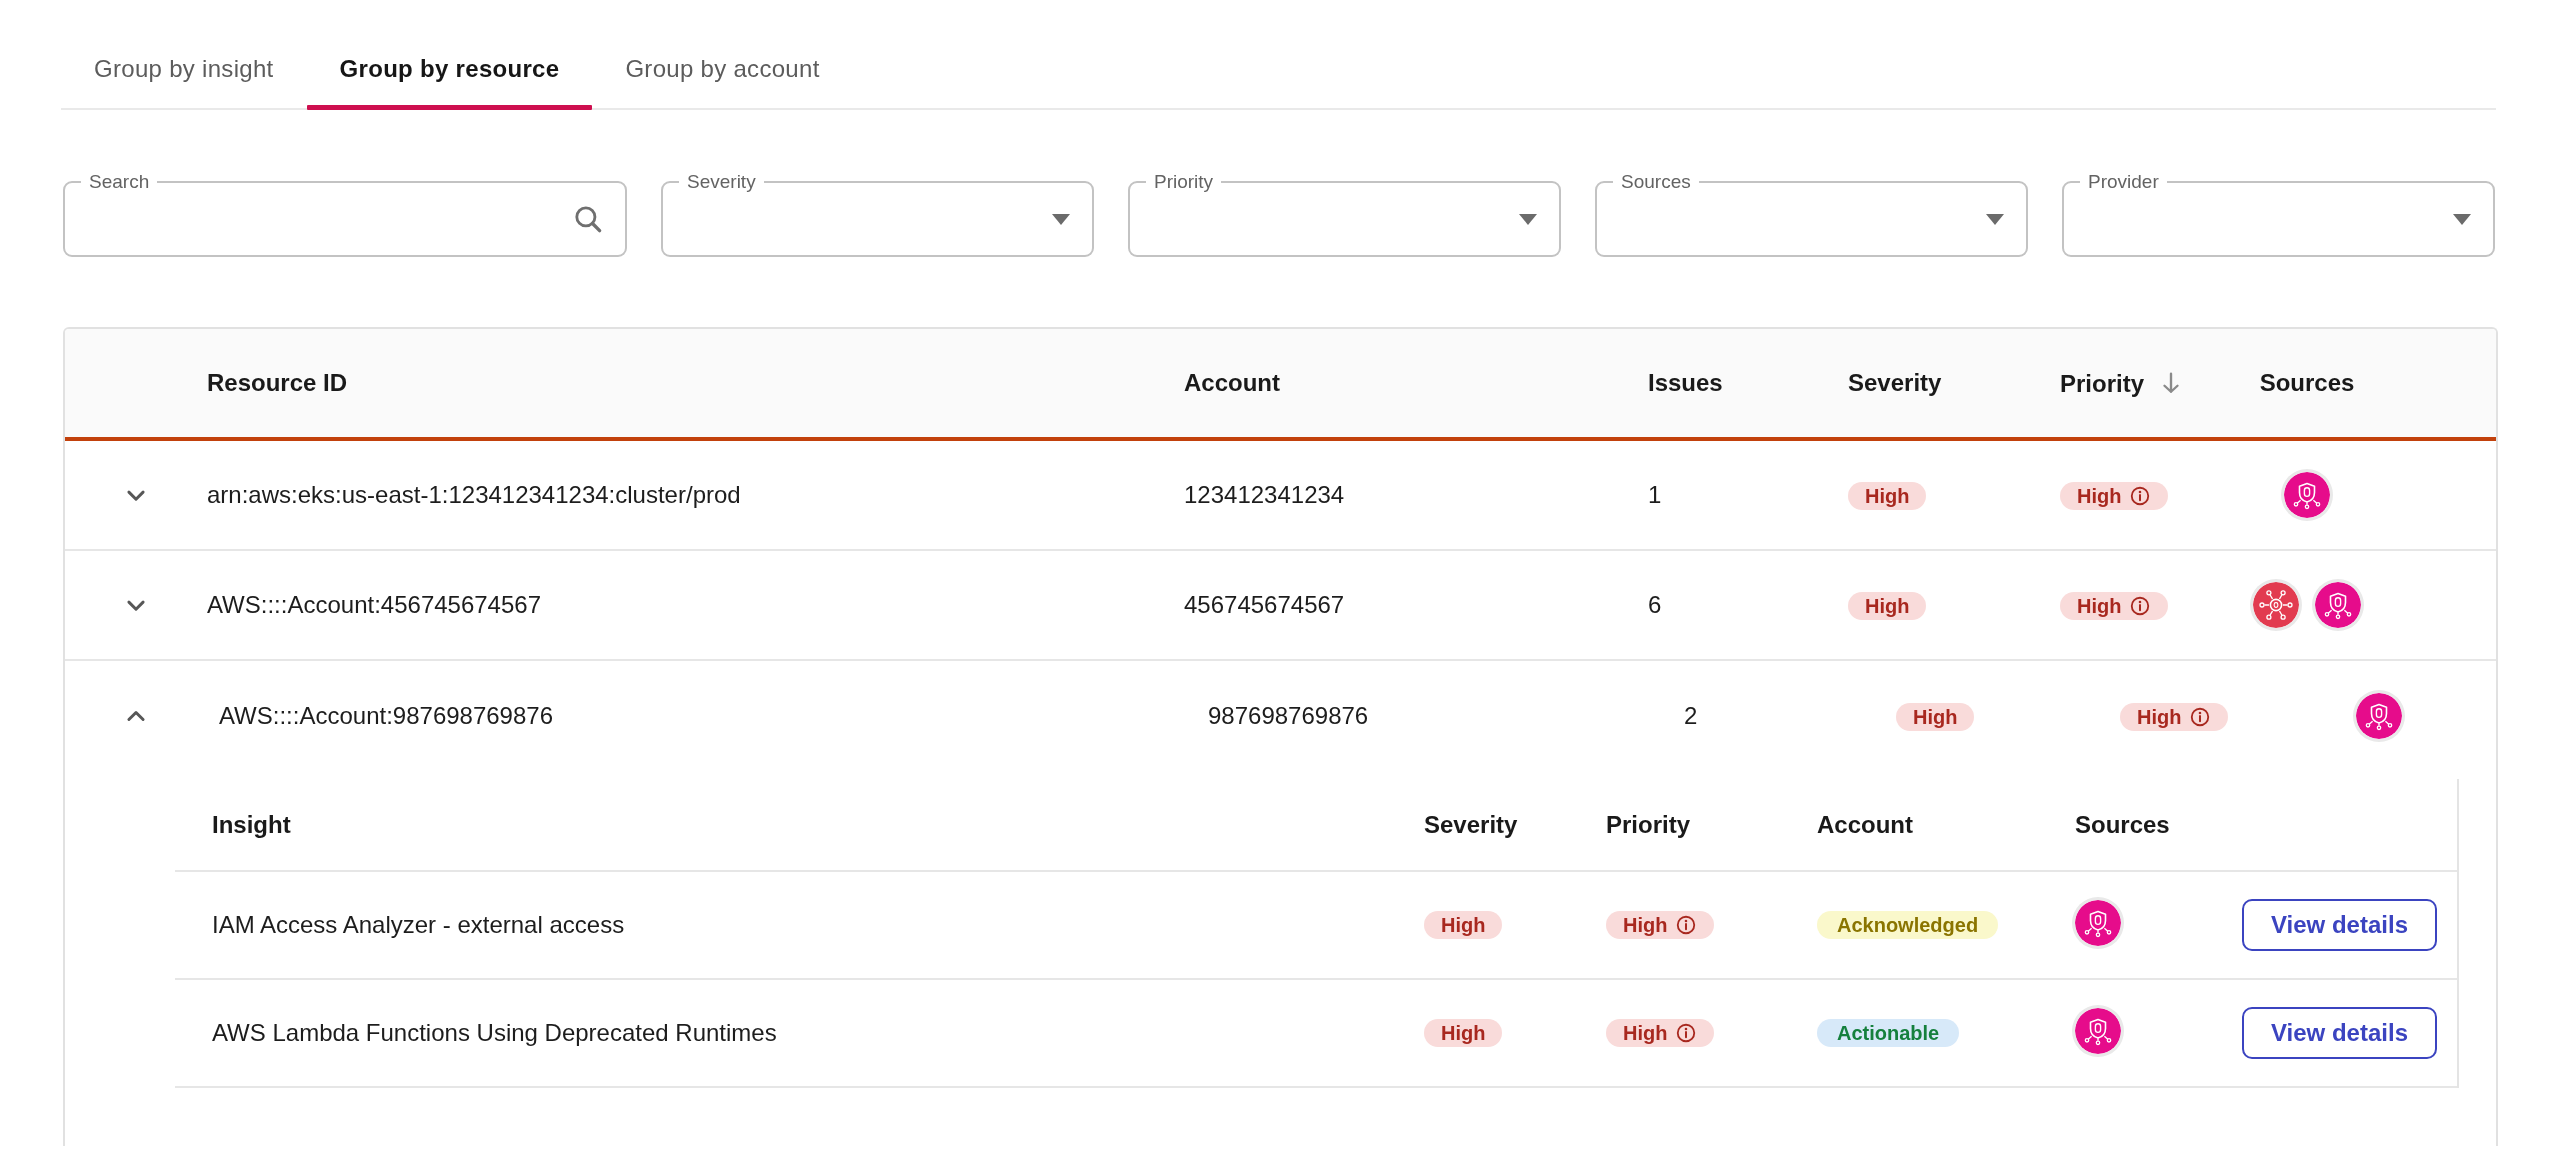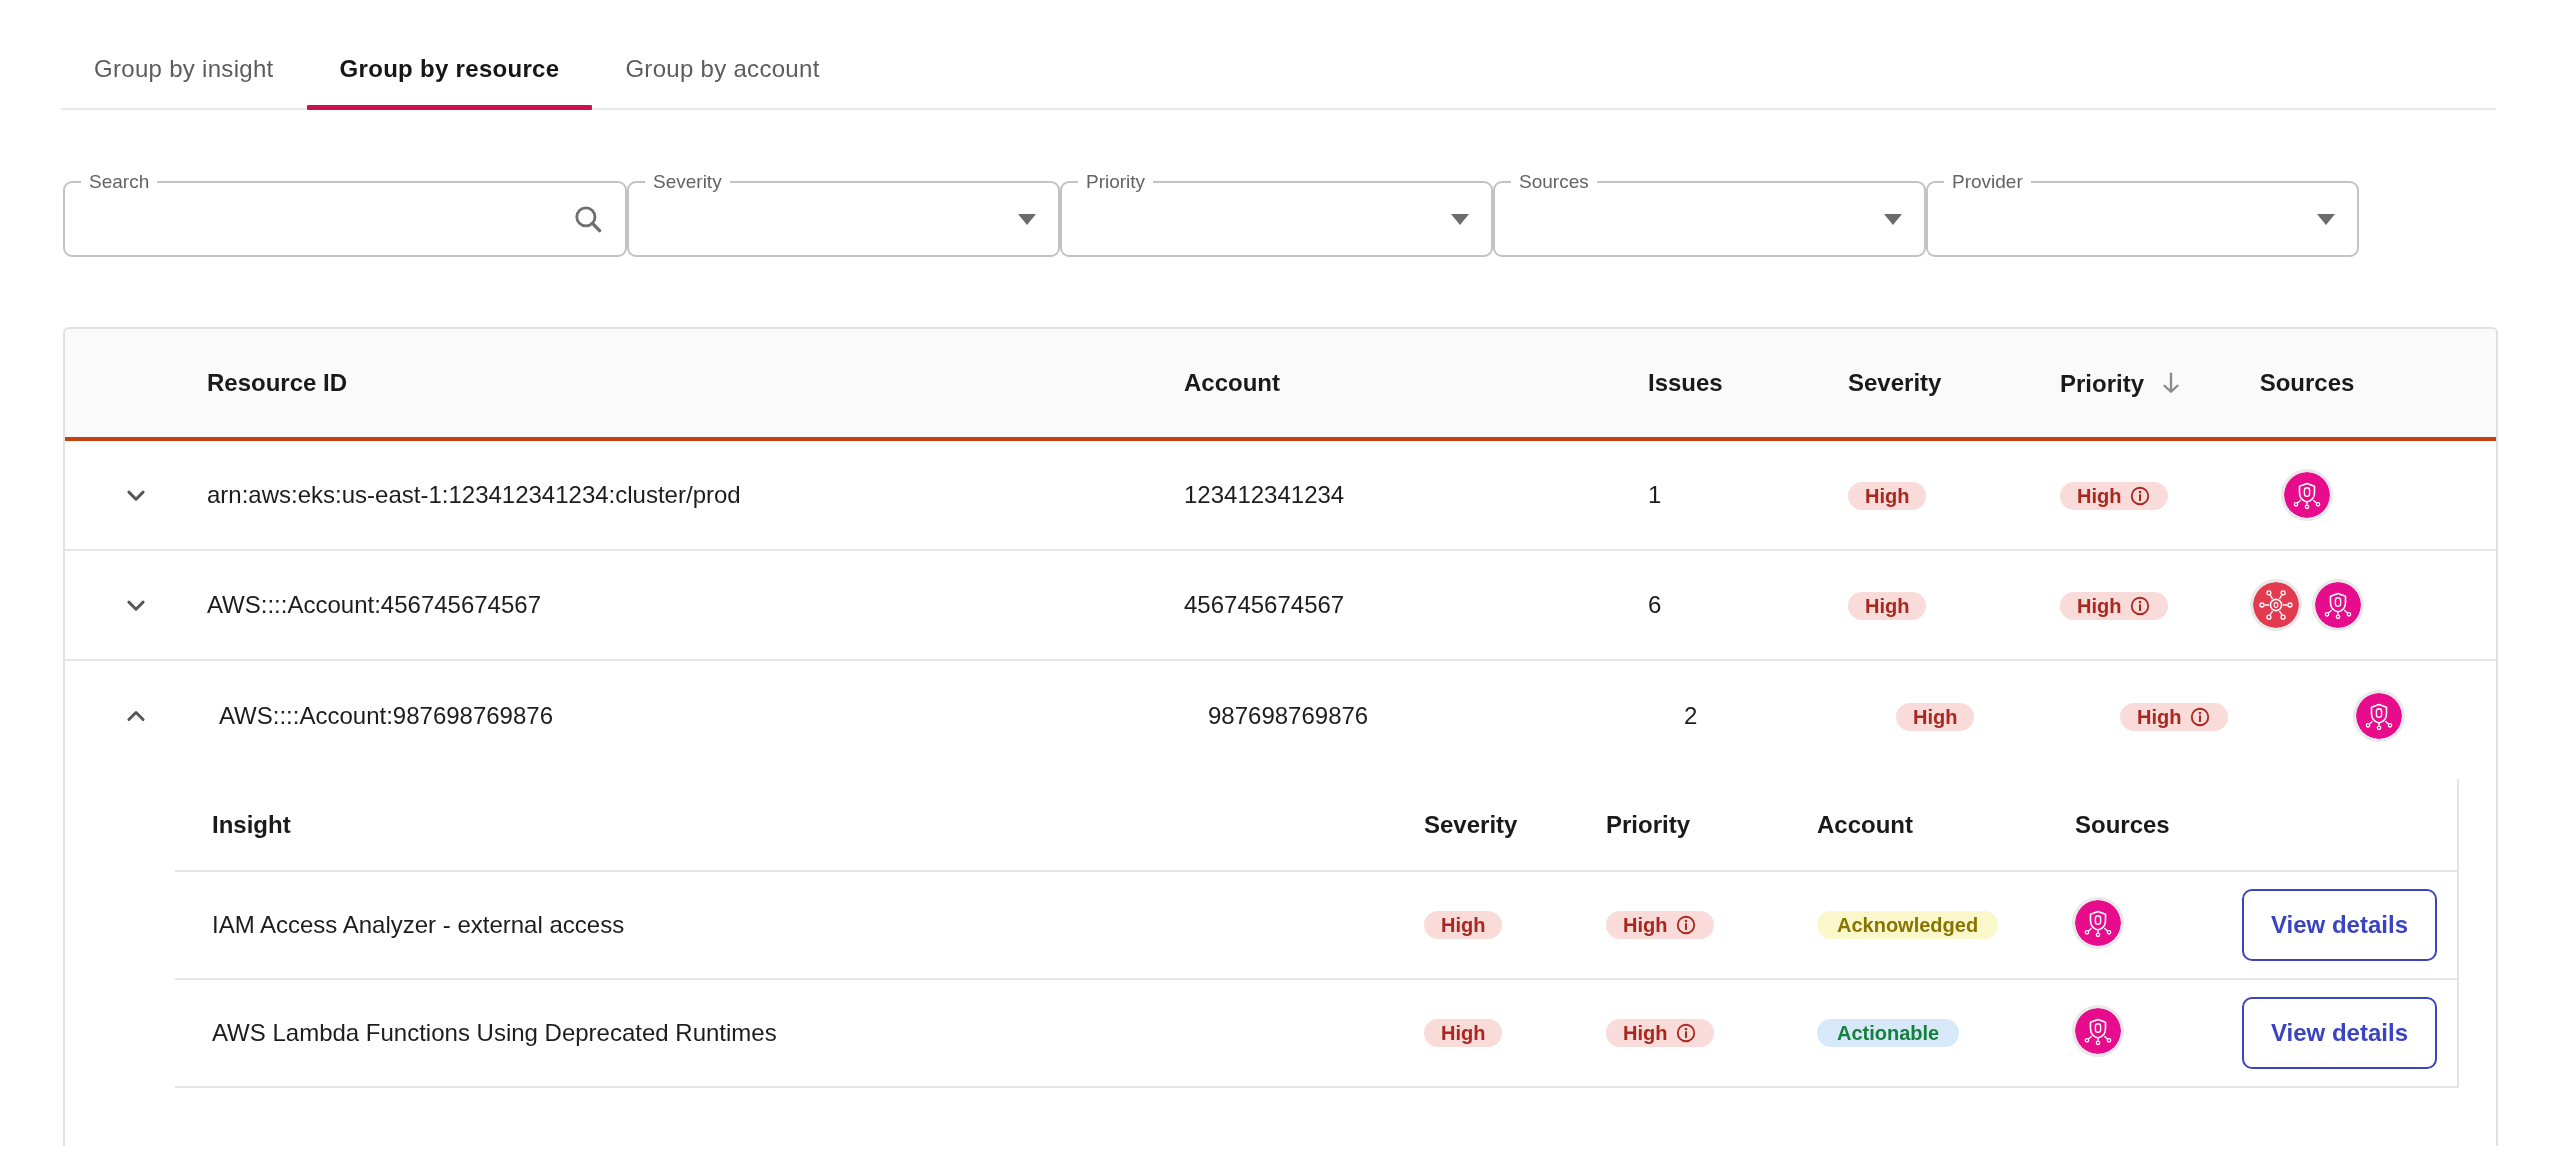--- a/index.html
+++ b/index.html
@@ -10,21 +10,21 @@
   
   .tabbar { margin:30px 58px 0 61px; width:2435px; display:flex;
     border-bottom:2px solid #e9e9e9; height:80px; }
   .tab { position:relative; display:flex; align-items:center; justify-content:center;
     padding:0 33px; font-size:24px; color:#5c5c5c; letter-spacing:.3px; cursor:pointer; }
   .tab.active { color:#161616; font-weight:700; }
   .tab.active .tab-underline { position:absolute; left:0; right:0; bottom:-2px; height:5px;
     background:#ce0f4f; border-radius:1px; }
 
   
-  .filters { margin:71px 58px 0 63px; display:flex; }
+  .filters { margin:71px 58px 0 63px; display:flex; gap:34px; }
   .field { position:relative; height:76px; border:2px solid #c3c3c3; border-radius:9px;
     display:flex; align-items:center; background:#fff; }
   .field-search { width:564px; }
   .field-select { width:433px; }
   .field-label { position:absolute; top:-14px; left:16px; background:#fff; padding:0 8px;
     font-size:19px; color:#636363; line-height:26px; }
   .field input { border:none; outline:none; flex:1 1 auto; height:60px; margin:0 8px 0 22px;
     font-size:24px; font-family:inherit; color:#1d1d1d; background:transparent; }
   .field .spacer { flex:1 1 auto; }
   .search-icon { margin-right:20px; flex:0 0 auto; }
@@ -57,21 +57,21 @@
   
   .src { width:46px; height:46px; border-radius:50%; box-shadow:0 0 0 3px #e9e9e9; flex:0 0 auto; }
 
   
   .panel { margin:8px 0 58px 110px; width:2284px; border-right:2px solid #e4e4e4; }
   .irow { display:grid; grid-template-columns:1249px 182px 211px 258px 167px 1fr; align-items:center; }
   .ihead { height:93px; border-bottom:2px solid #e6e6e6; font-weight:700; font-size:24px; color:#1a1a1a; }
   .isub { height:108px; border-bottom:2px solid #e6e6e6; }
   .insight-cell { padding-left:37px; font-size:24px; }
   .action-cell { display:flex; justify-content:flex-end; padding-right:25px; }
-  .btn-view { height:72px; min-width:195px; padding:0 26px; background:#fff;
+  .btn-view { height:52px; min-width:195px; padding:0 26px; background:#fff;
     border:2px solid #3b44c0; border-radius:10px; color:#3b44c0; font-size:24px; font-weight:700;
     font-family:inherit; cursor:pointer; display:flex; align-items:center; justify-content:center; }
 
   .group { border-bottom:2px solid #e4e4e4; }
 </style>
 </head>
 <body>
 
 <svg width="0" height="0" style="position:absolute">
   <defs>

